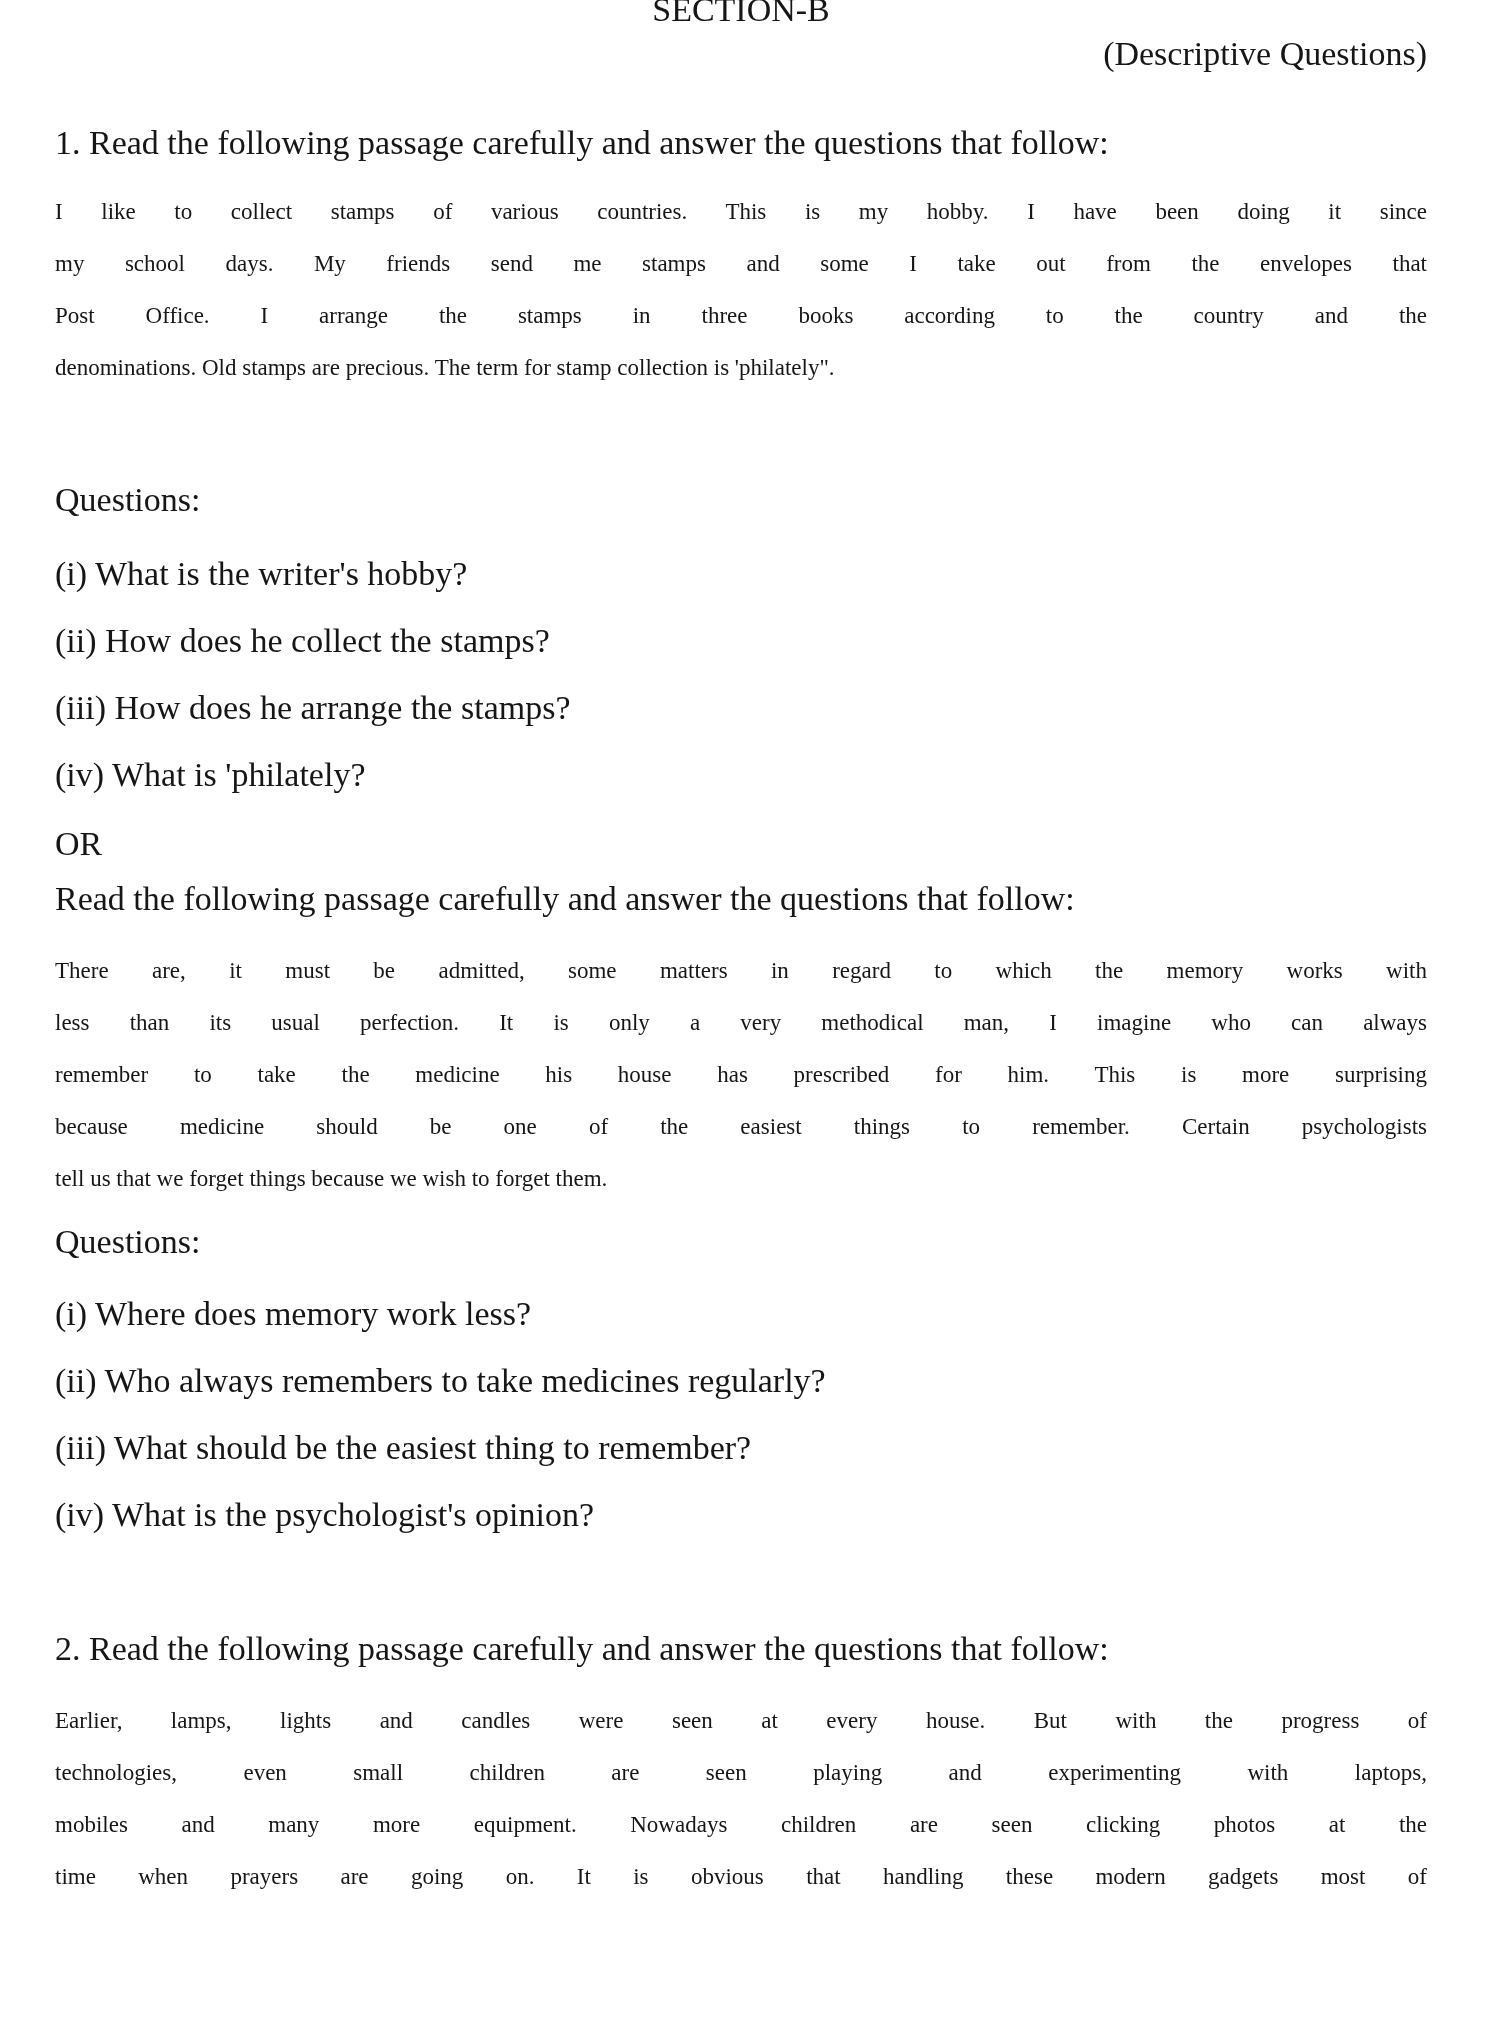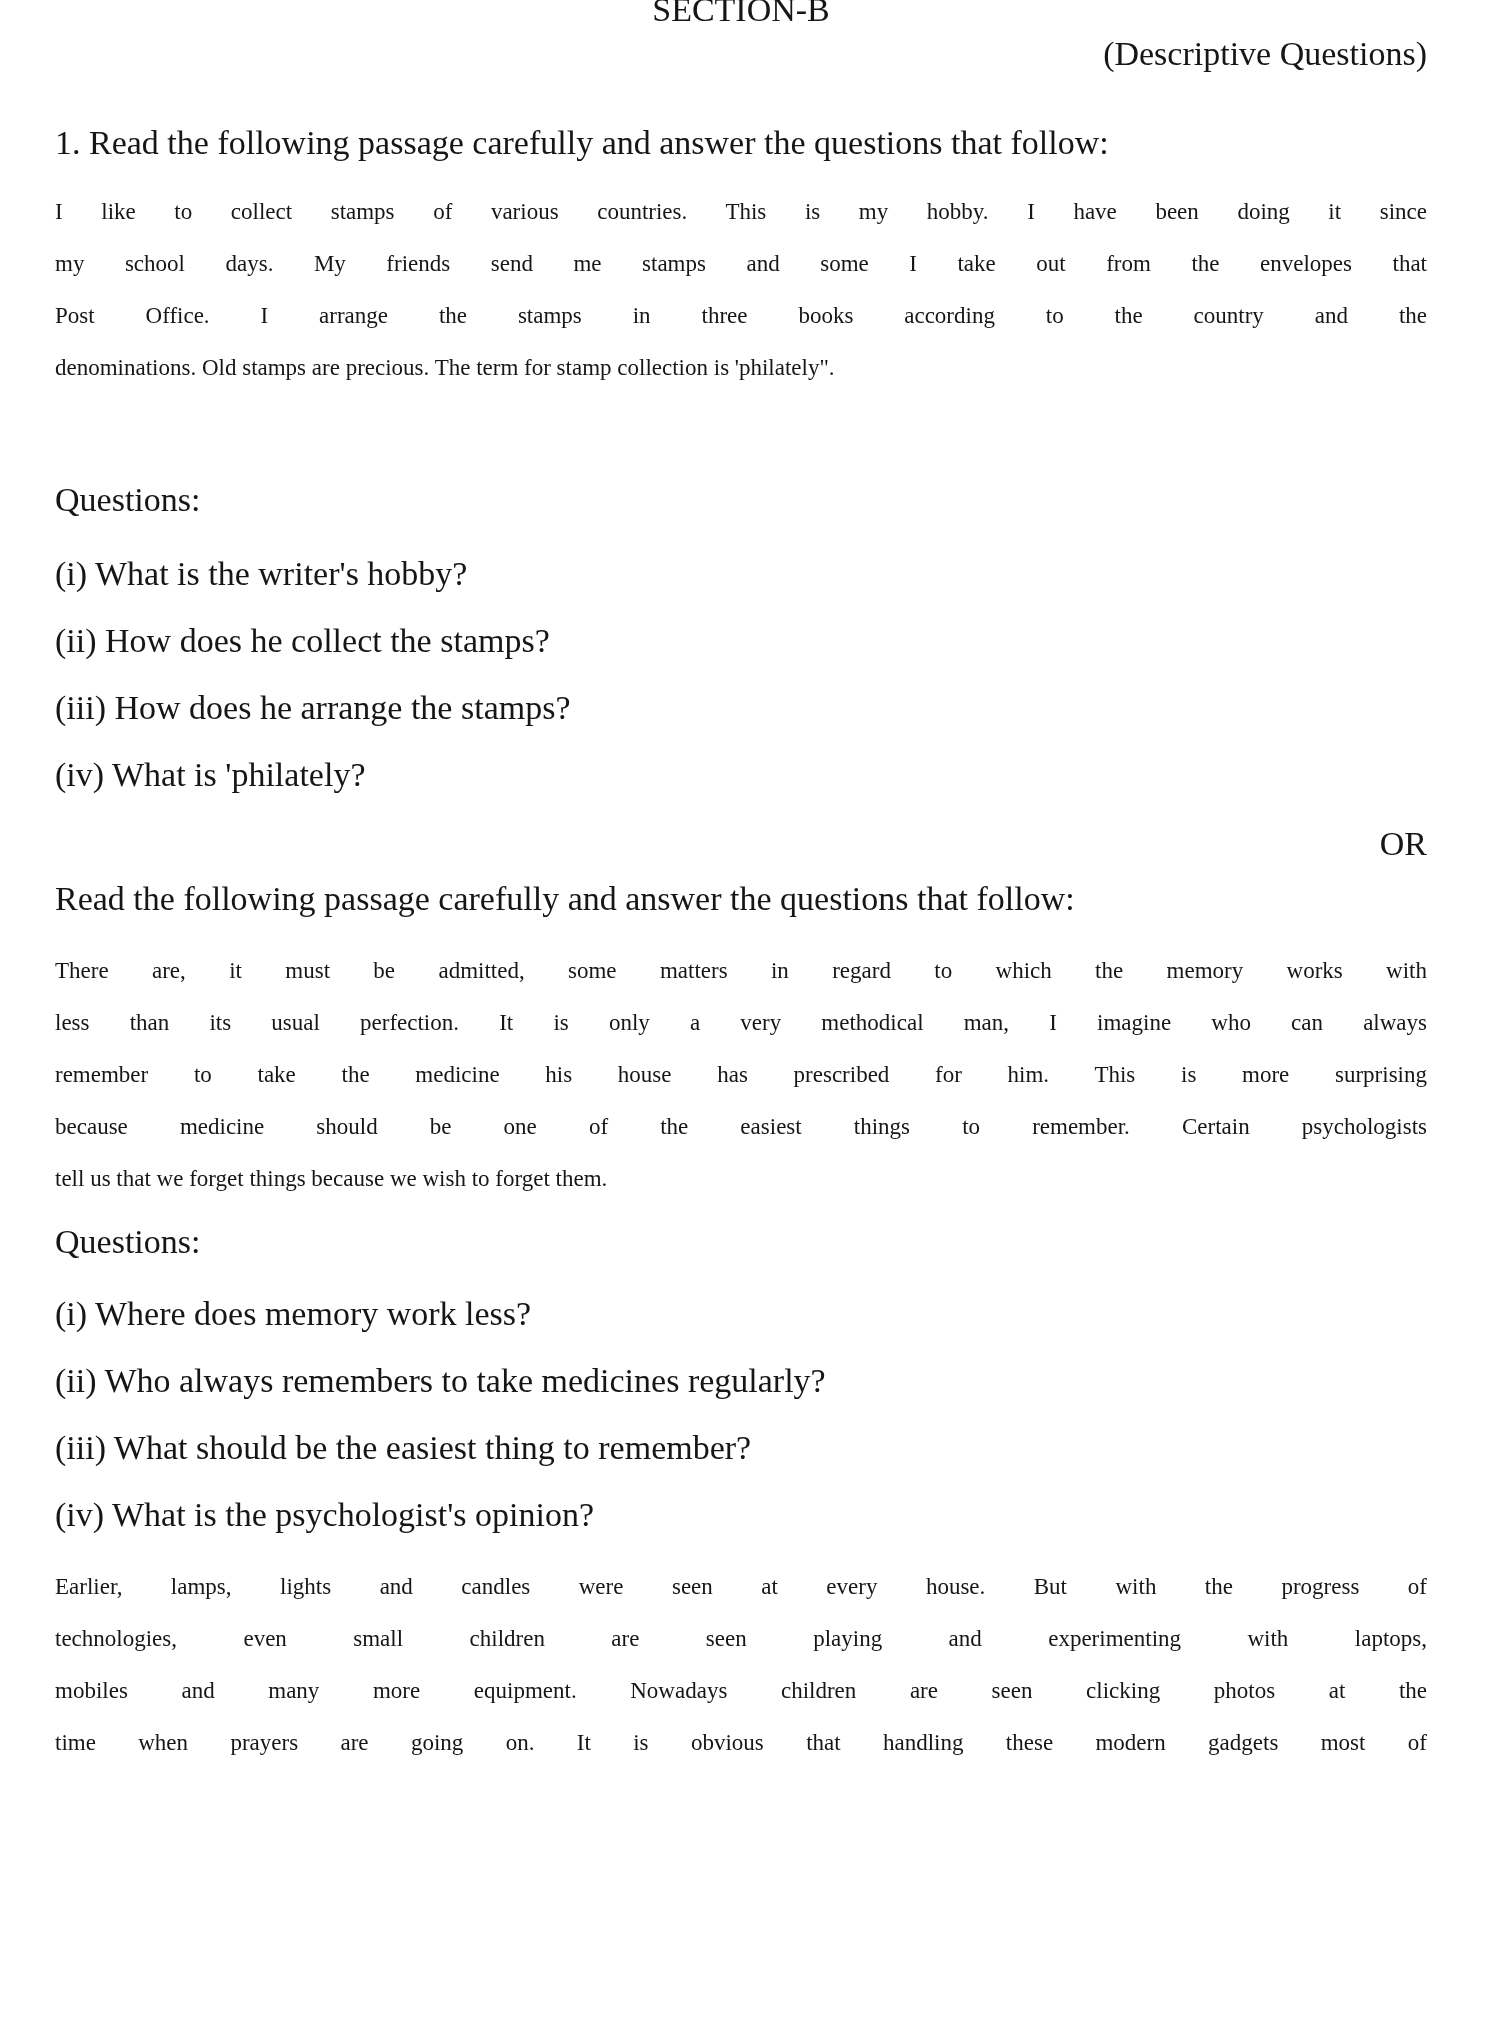--- a/index.html
+++ b/index.html
@@ -28,21 +28,21 @@
     -moz-text-align-last: justify;
   }
   .pline.lastline {
     text-align-last: left;
     -moz-text-align-last: left;
   }
   .passage-1m { margin-top: 21px; }
   .qlabel-1m  { margin-top: 84px; }
   .qitem-first-1 { margin-top: 30px; }
   .qitem      { margin-top: 23px; }
-  .or         { margin-top: 25px; text-align: right; }
+  .or         { margin-top: 25px; text-align: left; }
   .intro-alt  { margin-top: 11px; }
   .passage-2m { margin-top: 24px; }
   .qlabel-2m  { margin-top: 15px; }
   .qitem-first-2 { margin-top: 28px; }
   .intro-2    { margin-top: 90px; }
   .passage-3m { margin-top: 24px; }
 </style>
 </head>
 <body>
 
@@ -77,20 +77,21 @@
     <div class="pline">because medicine should be one of the easiest things to remember. Certain psychologists</div>
     <div class="pline lastline">tell us that we forget things because we wish to forget them.</div>
   </div>
 
   <p class="line44 qlabel-2m">Questions:</p>
   <p class="line44 qitem-first-2">(i) Where does memory work less?</p>
   <p class="line44 qitem">(ii) Who always remembers to take medicines regularly?</p>
   <p class="line44 qitem">(iii) What should be the easiest thing to remember?</p>
   <p class="line44 qitem">(iv) What is the psychologist's opinion?</p>
 
+  <p class="line44 intro-2">2. Read the following passage carefully and answer the questions that follow:</p>
 
   <div class="passage passage-3m">
     <div class="pline">Earlier, lamps, lights and candles were seen at every house. But with the progress of</div>
     <div class="pline">technologies, even small children are seen playing and experimenting with laptops,</div>
     <div class="pline">mobiles and many more equipment. Nowadays children are seen clicking photos at the</div>
     <div class="pline">time when prayers are going on. It is obvious that handling these modern gadgets most of</div>
   </div>
 
 </div>
 

